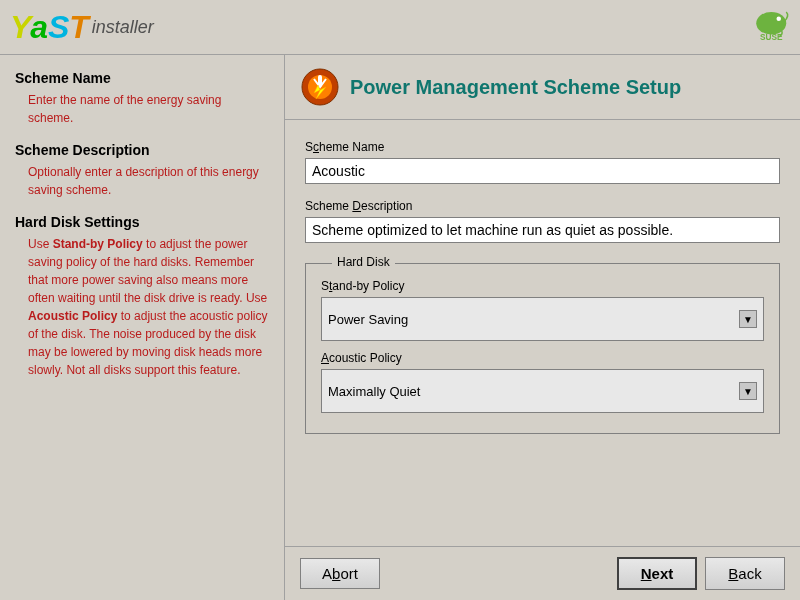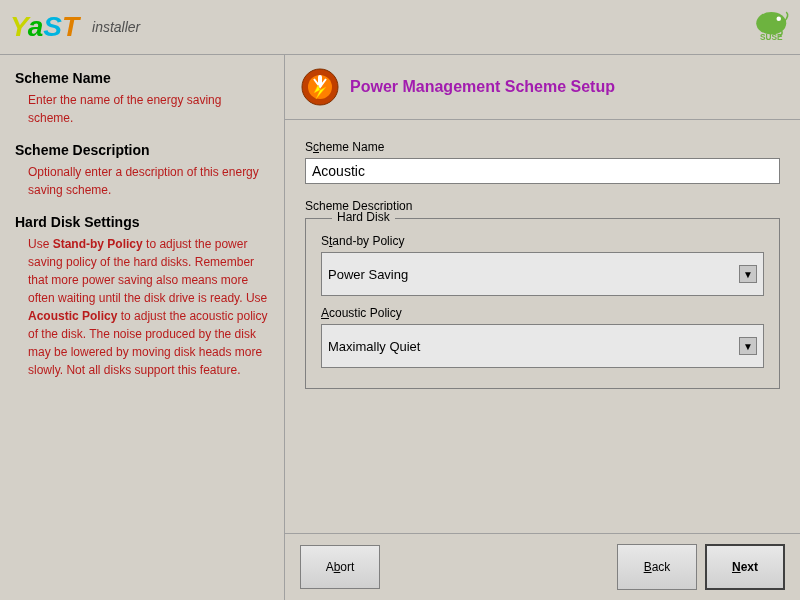--- a/index.html
+++ b/index.html
@@ -23,33 +23,33 @@
       padding: 0 10px;
       border-bottom: 1px solid #a0a0a0;
     }
 
     #yast-logo {
       display: flex;
       align-items: center;
     }
 
     .yast-text {
-      font-size: 28px;
+      font-size: 32px;
       font-weight: bold;
       font-style: italic;
     }
     .y-letter { color: #c8d400; }
     .a-letter { color: #00b400; }
     .s-letter { color: #00b4e0; }
     .t-letter { color: #e08000; }
 
     .installer-text {
-      font-size: 14px;
+      font-size: 18px;
       color: #505050;
-      margin-left: 13px;
+      margin-left: 3px;
       font-style: italic;
     }
 
     #suse-logo {
       width: 60px;
       height: 40px;
     }
 
     
     #main-layout {
@@ -107,23 +107,23 @@
     }
 
     #header-icon {
       width: 40px;
       height: 40px;
       margin-right: 10px;
       flex-shrink: 0;
     }
 
     #content-title {
-      font-size: 16px;
-      font-weight: bold;
-      color: #a21caf;
+      font-size: 20px;
+      font-weight: bold;
+      color: #0f766e;
     }
 
     #content-body {
       flex: 1;
       padding: 20px 20px;
       overflow-y: auto;
     }
 
     .field-label {
       font-size: 12px;
@@ -211,22 +211,22 @@
     #button-bar {
       padding: 10px 15px;
       display: flex;
       justify-content: space-between;
       align-items: center;
       border-top: 1px solid #a0a0a0;
       background: #d4d0c8;
     }
 
     .btn {
-      padding: 14px 20px;
-      font-size: 12px;
+      padding: 6px 20px;
+      font-size: 15px;
       border: 1px solid #808080;
       background: linear-gradient(to bottom, #e8e8e8, #d0d0d0);
       cursor: pointer;
       min-width: 80px;
       color: #000;
     }
 
     .btn-default {
       border: 2px solid #404040;
       font-weight: bold;
@@ -299,20 +299,21 @@
       
       <div class="field-label">
         S<u>c</u>heme Name
       </div>
       <input class="text-input" type="text" value="Acoustic" style="">
 
       
       <div class="field-label">
         Scheme <u>D</u>escription
       </div>
+      <input class="text-input" type="text" value="Scheme optimized to let machine run as quiet as possible." style="">
 
       
       <div class="group-box">
         <span class="group-box-legend">Hard Disk</span>
 
         <div class="dropdown-label">
           S<u>t</u>and-by Policy
         </div>
         <div class="dropdown-wrapper">
           <span class="dropdown-value">Power Saving</span>
@@ -328,23 +329,23 @@
         </div>
       </div>
 
     </div>
 
     <div id="button-bar">
       <button class="btn">
         A<u>b</u>ort
       </button>
       <div id="right-buttons">
+        <button class="btn btn-default">
+          <u>N</u>ext
+        </button>
         <button class="btn">
           <u>B</u>ack
         </button>
-        <button class="btn btn-default">
-          <u>N</u>ext
-        </button>
       </div>
     </div>
 
   </div>
 </div>
 
 </body></html>

